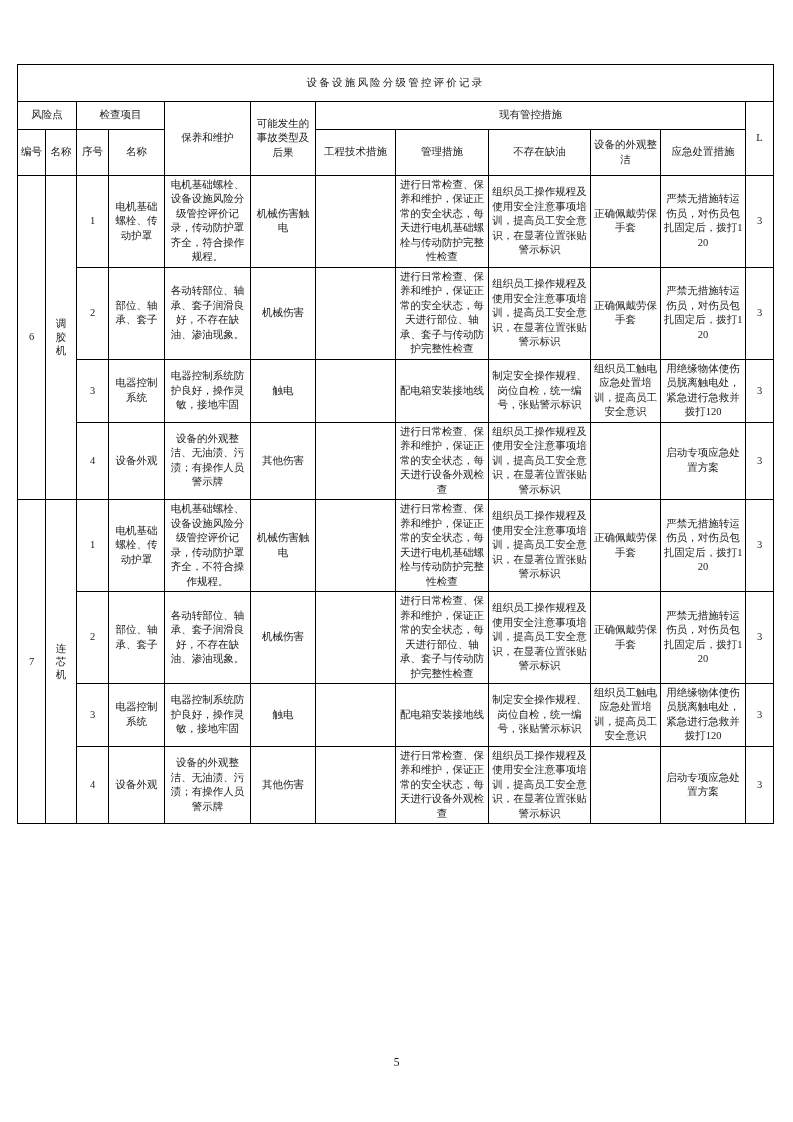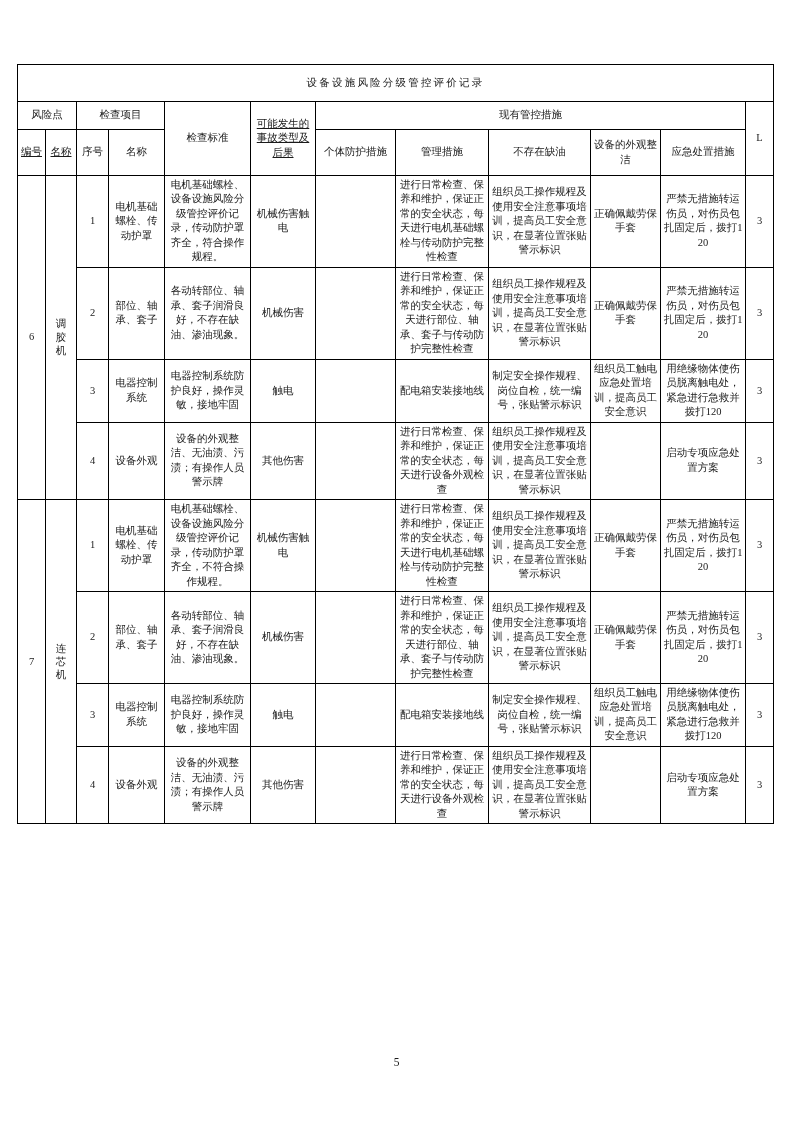--- a/index.html
+++ b/index.html
@@ -57,21 +57,20 @@
     white-space: nowrap;
   }
   .hdr {
     font-size: 10.5px;
   }
   .hdr-grp { height: 28px; }
   .hdr-sub { height: 46px; }
   .vert2 {
     writing-mode: horizontal-tb;
     line-height: 1.25;
-    text-decoration: underline;
   }
   .risk-no {
     font-size: 11px;
   }
   .risk-name span {
     display: block;
     line-height: 1.28;
     font-size: 10.5px;
   }
   .seq { font-size: 10.5px; }
@@ -124,31 +123,31 @@
           <col class="c-emg">
           <col class="c-l">
       </colgroup>
       <thead>
         <tr>
           <td class="title-cell" colspan="12">设备设施风险分级管控评价记录</td>
         </tr>
         <tr class="hdr-grp">
           <td class="hdr" colspan="2">风险点</td>
           <td class="hdr" colspan="2">检查项目</td>
-          <td class="hdr" rowspan="2">检查标准</td>
+          <td class="hdr" rowspan="2">保养和维护</td>
           <td class="hdr vert2" rowspan="2">可能发生的事故类型及后果</td>
           <td class="hdr" colspan="5">现有管控措施</td>
           <td class="hdr" rowspan="2">L</td>
         </tr>
         <tr class="hdr-sub">
           <td class="hdr vert2">编号</td>
           <td class="hdr vert2">名称</td>
           <td class="hdr">序号</td>
           <td class="hdr">名称</td>
-          <td class="hdr">个体防护措施</td>
+          <td class="hdr">工程技术措施</td>
           <td class="hdr">管理措施</td>
           <td class="hdr">不存在缺油</td>
           <td class="hdr">设备的外观整洁</td>
           <td class="hdr">应急处置措施</td>
         </tr>
 
       </thead>
       <tbody id="tbody">
           <tr>
             <td class="risk-no" rowspan="4">6</td>

